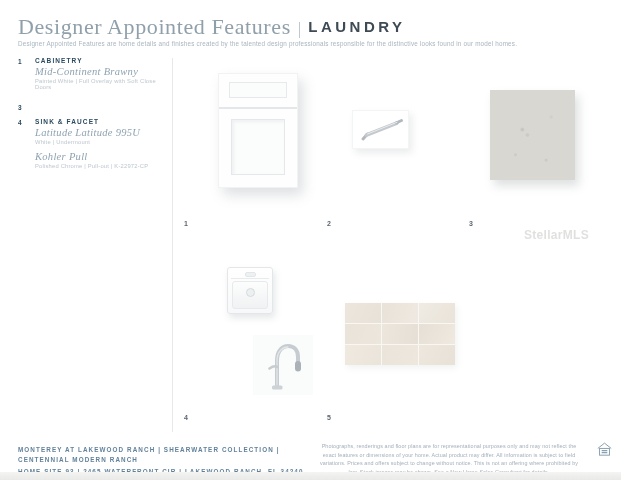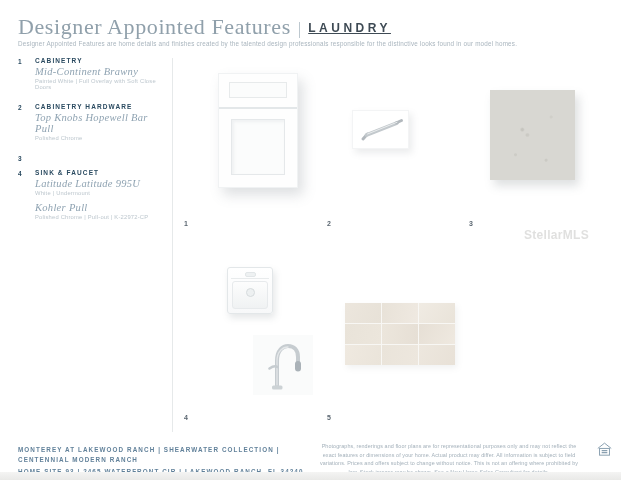--- a/index.html
+++ b/index.html
@@ -3,21 +3,21 @@
 <meta charset="utf-8">
 <style>
   html,body{margin:0;padding:0;background:#ffffff;}
   #page{position:relative;width:621px;height:480px;background:#ffffff;overflow:hidden;
         font-family:"Liberation Sans",sans-serif;}
 
   
   .hdr{position:absolute;left:18px;top:14px;white-space:nowrap;}
   .title{font-family:"Liberation Serif",serif;font-size:22px;color:#90a0ab;letter-spacing:.6px;}
   .sep{font-family:"Liberation Serif",serif;font-size:17px;color:#b3bfc7;margin:0 7px;font-weight:300;}
-  .room{font-size:12px;font-weight:600;color:#3e4a54;letter-spacing:3.5px;position:relative;top:-2px;text-decoration:underline;}
+  .room{font-size:15px;font-weight:600;color:#3e4a54;letter-spacing:3.5px;position:relative;top:-2px;}
   .subtitle{position:absolute;left:18px;top:40px;font-size:6.3px;color:#a9b5be;letter-spacing:.2px;width:560px;}
 
   
   .features{position:absolute;left:18px;top:57px;width:150px;}
   .feature{display:flex;margin-bottom:7px;}
   .f-num{width:17px;flex:none;font-size:6.5px;font-weight:700;color:#2a4a60;padding-top:1px;}
   .f-body{flex:1;}
   .f-cat{font-size:6.5px;font-weight:700;color:#2a4a60;letter-spacing:1.1px;margin-bottom:2px;}
   .f-prod{font-family:"Liberation Serif",serif;font-size:10.5px;color:#8fa3b2;letter-spacing:.3px;margin-bottom:1px;font-style:italic;}
   .f-detail{font-size:5.8px;color:#bcc6cd;letter-spacing:.2px;margin-bottom:6px;}
@@ -98,28 +98,20 @@
 
     <div class="feature">
       <div class="f-num">1</div>
       <div class="f-body">
         <div class="f-cat">CABINETRY</div>
         <div class="f-prod">Mid-Continent Brawny</div>
         <div class="f-detail">Painted White | Full Overlay with Soft Close Doors</div>
       </div>
     </div>
 
-    <div class="feature">
-      <div class="f-num">2</div>
-      <div class="f-body">
-        <div class="f-cat">CABINETRY HARDWARE</div>
-        <div class="f-prod">Top Knobs Hopewell Bar Pull</div>
-        <div class="f-detail">Polished Chrome</div>
-      </div>
-    </div>
 
     <div class="feature">
       <div class="f-num">3</div>
     </div>
 
     <div class="feature">
       <div class="f-num">4</div>
       <div class="f-body">
         <div class="f-cat">SINK &amp; FAUCET</div>
         <div class="f-prod">Latitude Latitude 995U</div>

